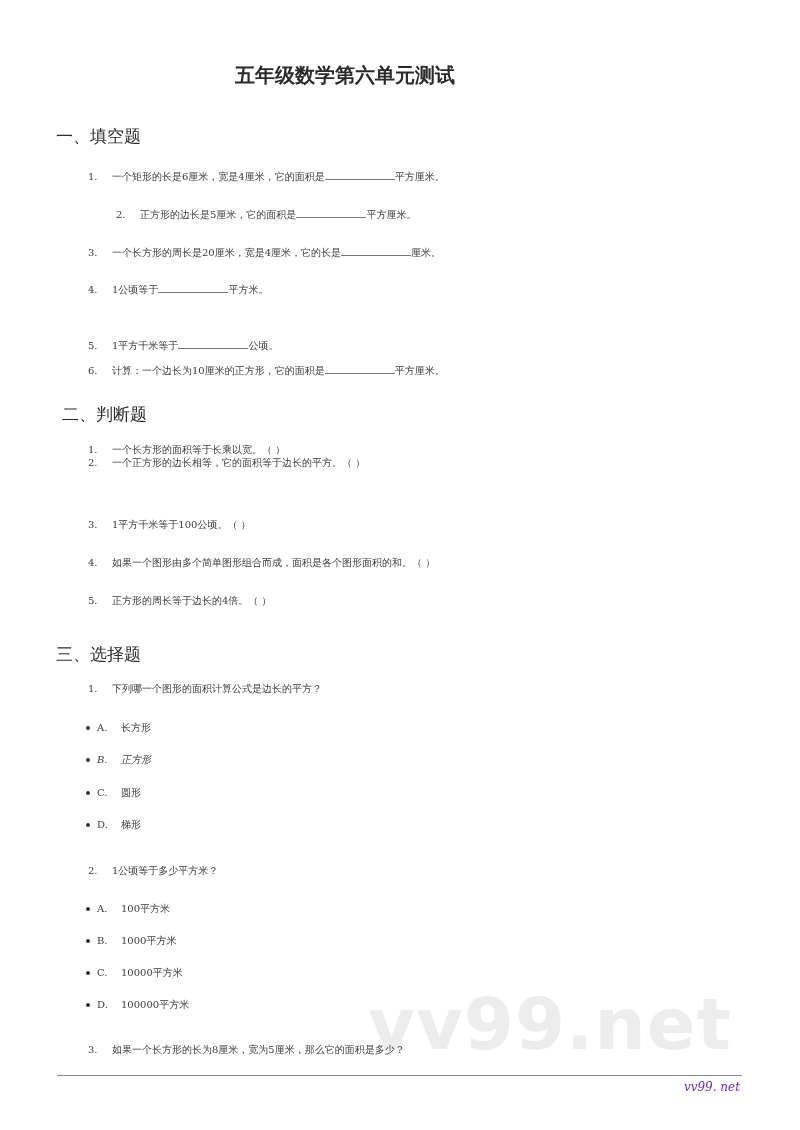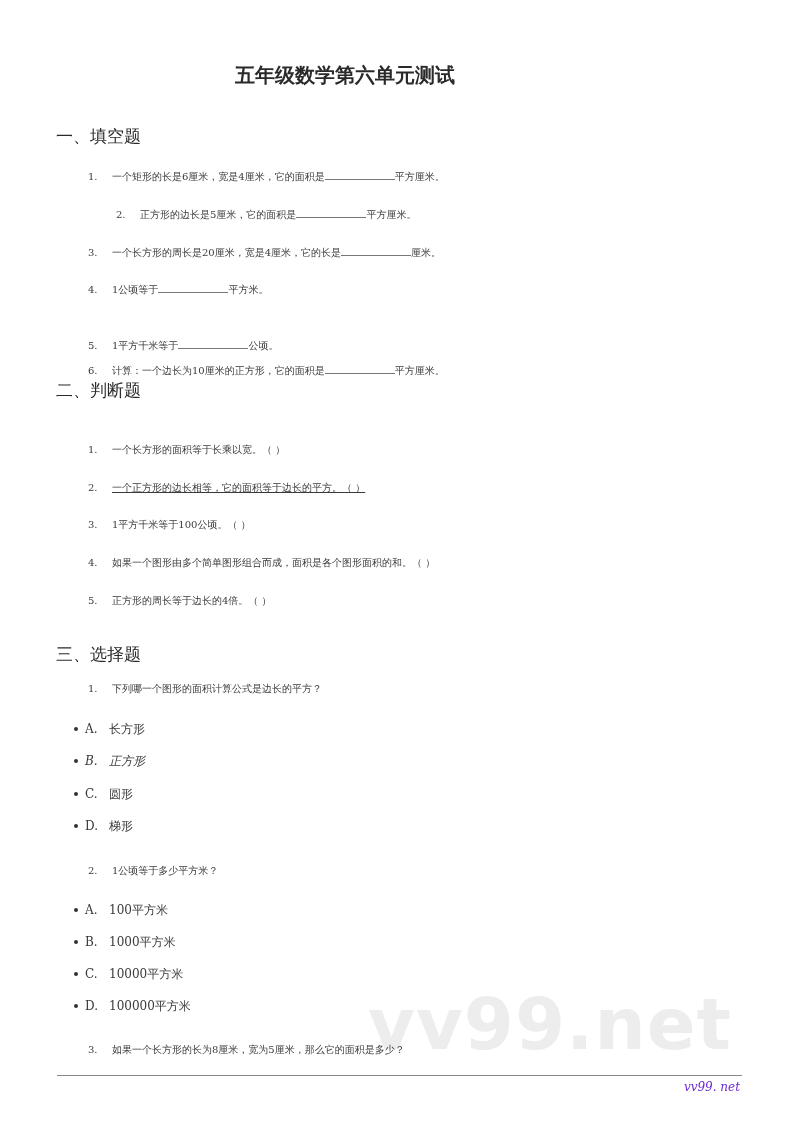--- a/index.html
+++ b/index.html
@@ -63,22 +63,22 @@
     }
     .blank {
       display: inline-block;
       width: 70px;
       border-bottom: 1px solid #777;
       height: 14px;
       vertical-align: baseline;
     }
     .opt {
       position: absolute;
-      left: 74px;
-      font-size: 12px;
+      left: 86px;
+      font-size: 10px;
       color: #3a3a3a;
       white-space: nowrap;
       z-index: 1;
     }
     .opt .bullet {
       display: inline-block;
       width: 4px;
       height: 4px;
       border-radius: 50%;
       background: #333;
@@ -131,26 +131,26 @@
 <div class="q" style="top:278px;">
   <span class="num">4.</span><span>1公顷等于</span><span class="blank"></span><span>平方米。</span>
 </div>
 <div class="q" style="top:316px;margin-top:18px;">
   <span class="num">5.</span><span>1平方千米等于</span><span class="blank"></span><span>公顷。</span>
 </div>
 <div class="q" style="top:336px;margin-top:23px;">
   <span class="num">6.</span><span>计算：一个边长为10厘米的正方形，它的面积是</span><span class="blank"></span><span>平方厘米。</span>
 </div>
 
-<div class="section-heading" style="top:379px;">二、判断题</div>
+<div class="section-heading" style="top:403px;margin-left:6px;">二、判断题</div>
 
 <div class="q" style="top:443px;">
   <span class="num">1.</span><span>一个长方形的面积等于长乘以宽。（ ）</span>
 </div>
-<div class="q" style="top:481px;text-decoration:underline;">
+<div class="q" style="top:456px;">
   <span class="num">2.</span><span>一个正方形的边长相等，它的面积等于边长的平方。（ ）</span>
 </div>
 <div class="q" style="top:518px;">
   <span class="num">3.</span><span>1平方千米等于100公顷。（ ）</span>
 </div>
 <div class="q" style="top:556px;">
   <span class="num">4.</span><span>如果一个图形由多个简单图形组合而成，面积是各个图形面积的和。（ ）</span>
 </div>
 <div class="q" style="top:594px;">
   <span class="num">5.</span><span>正方形的周长等于边长的4倍。（ ）</span>

